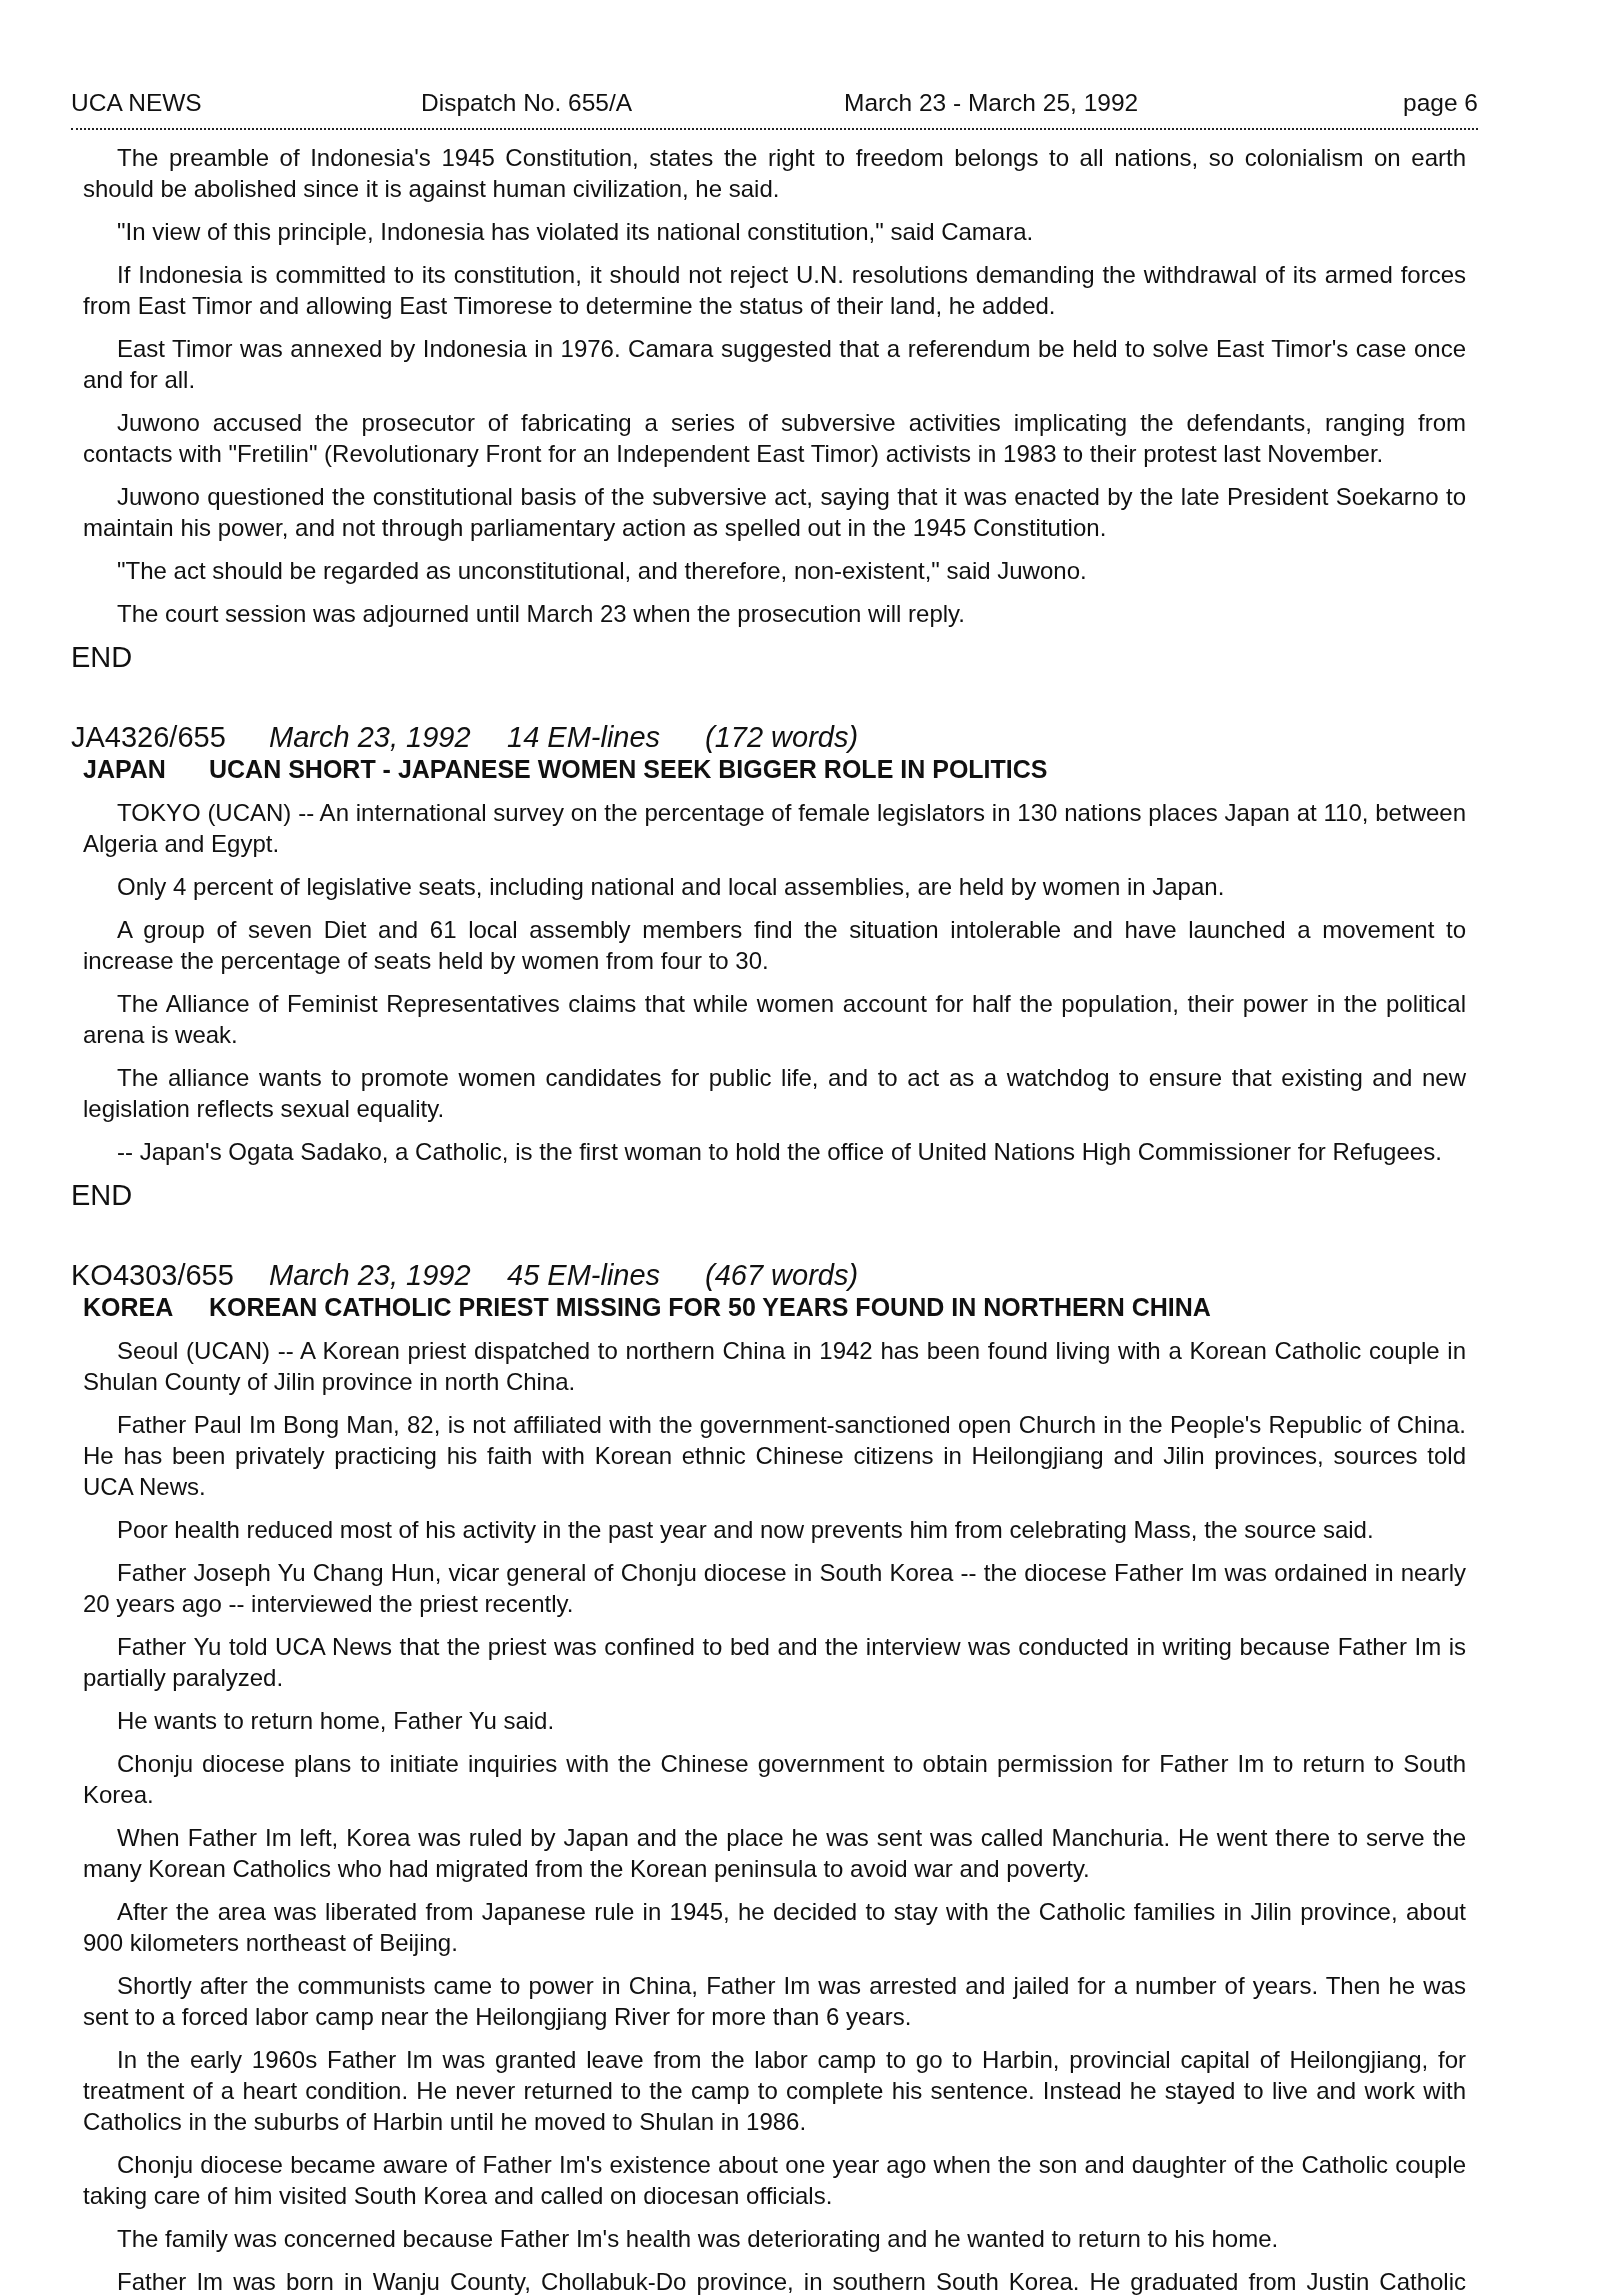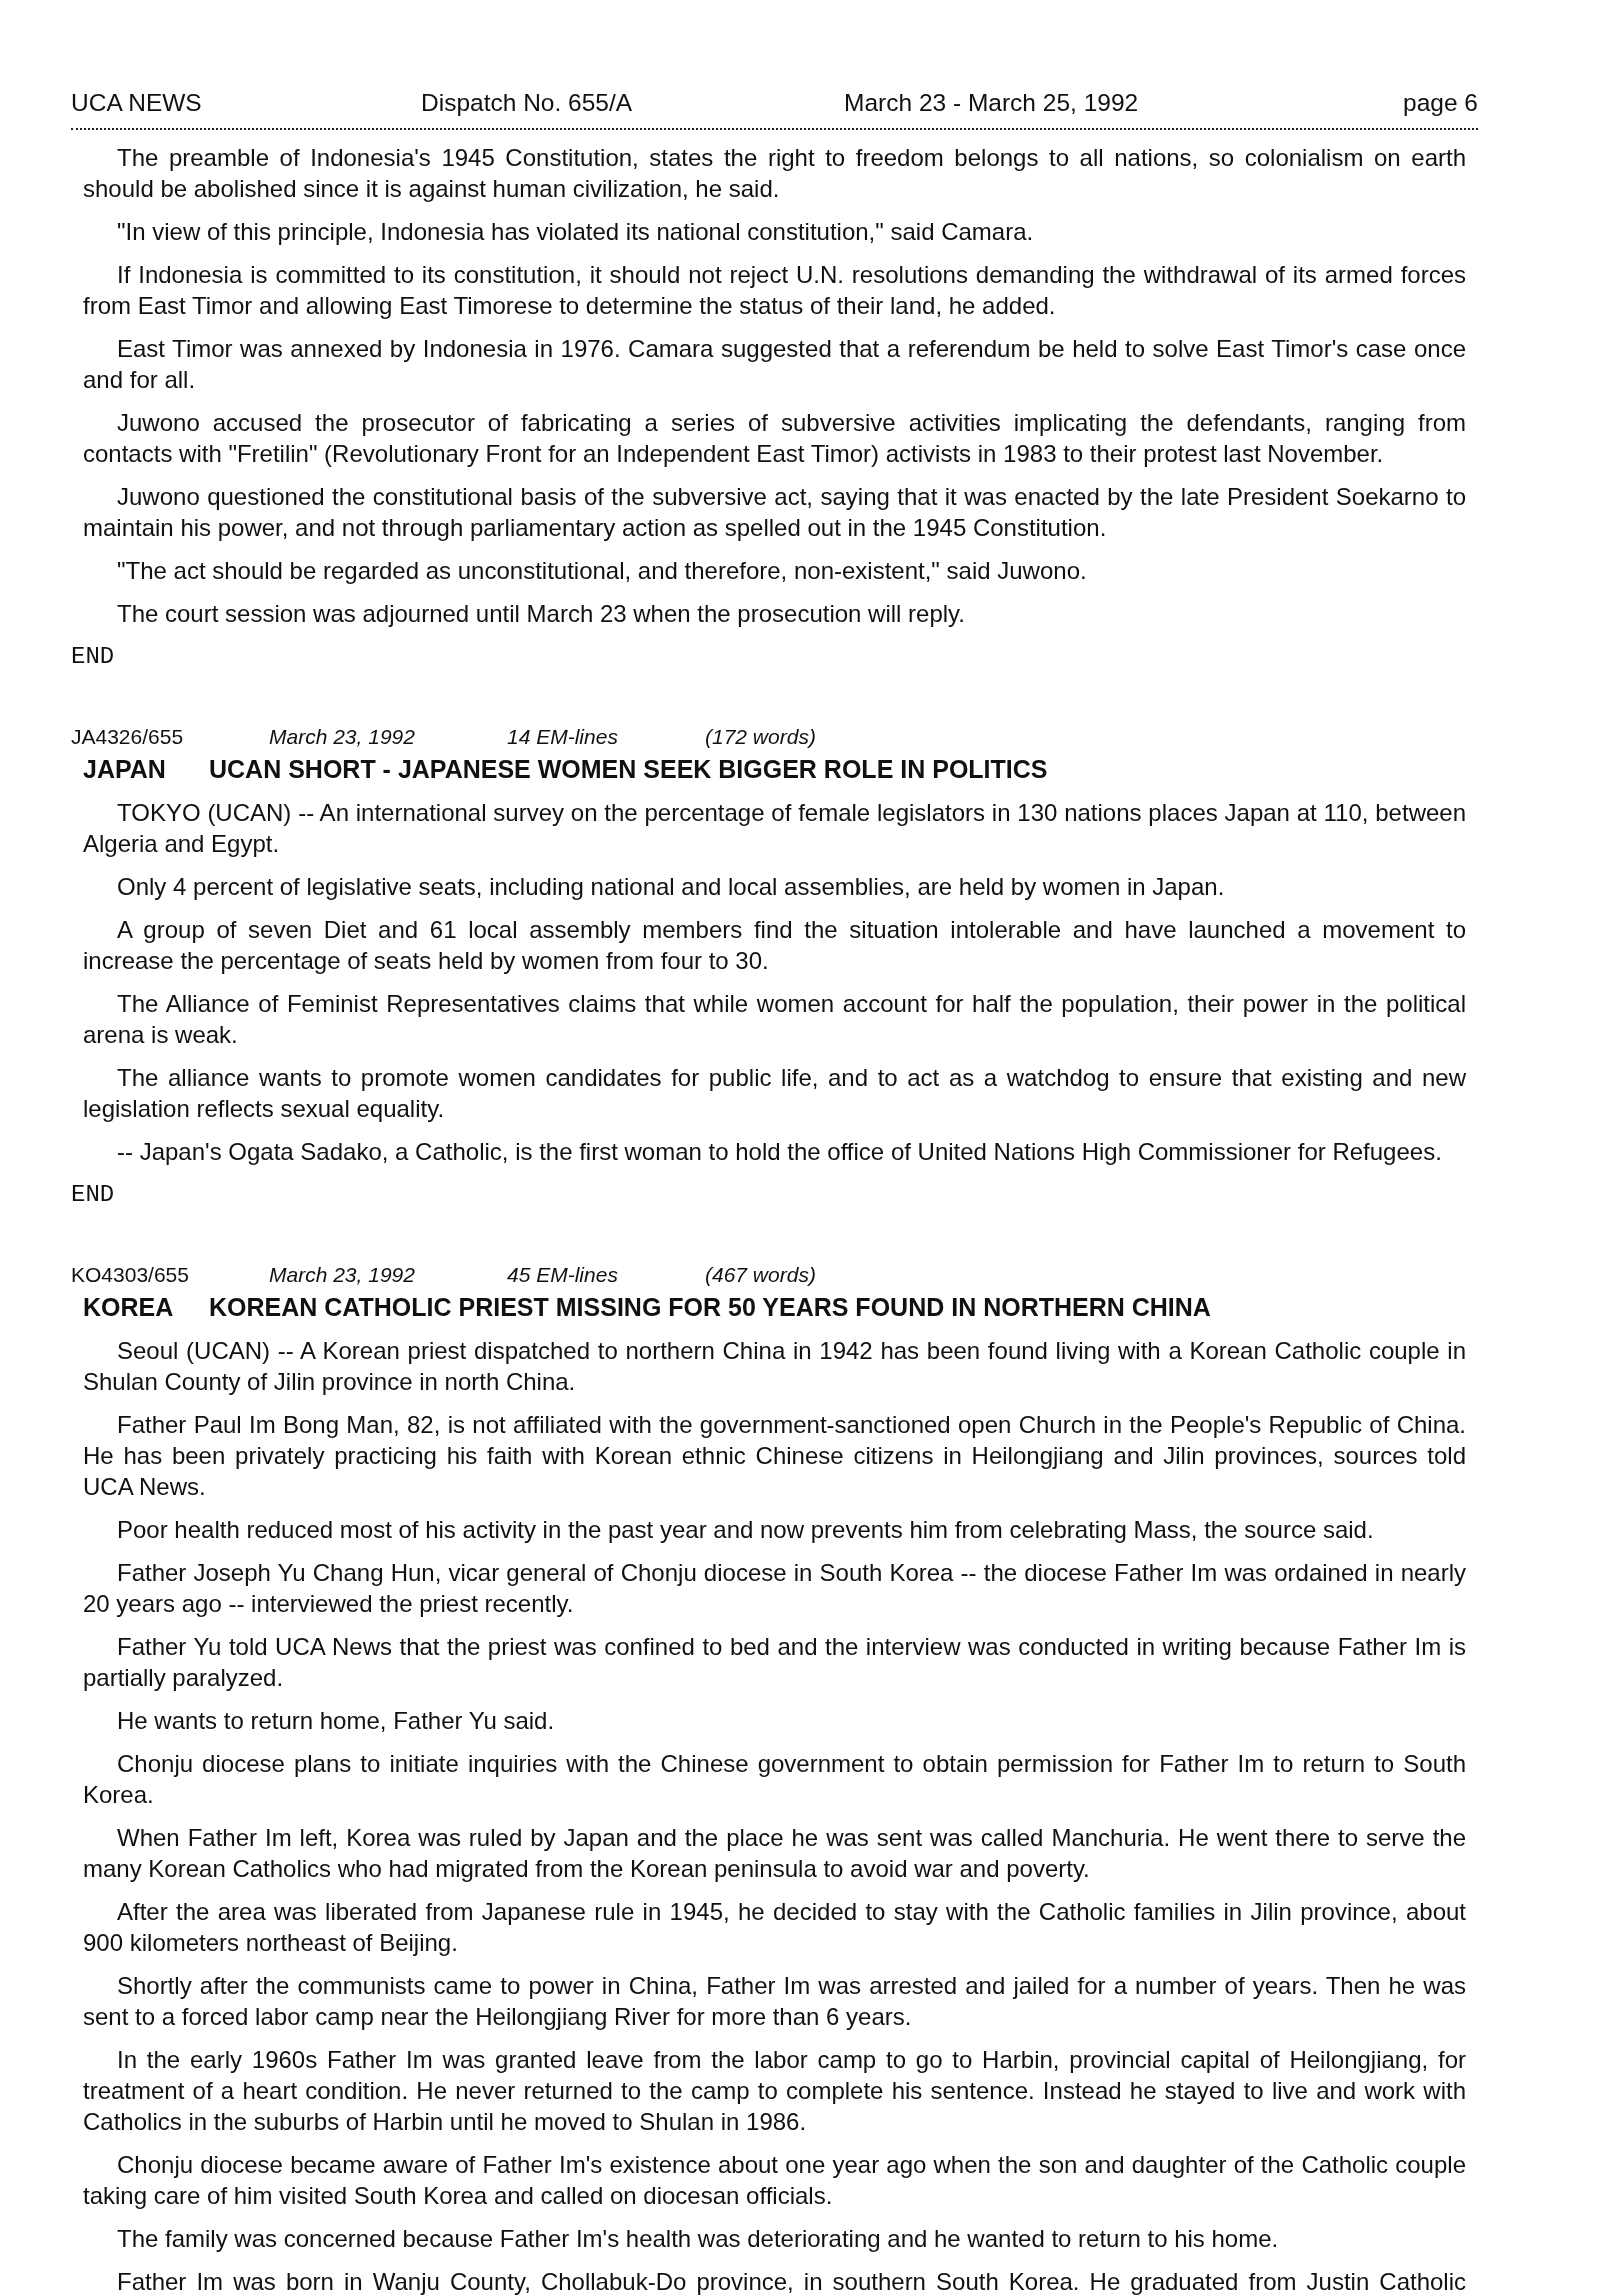--- a/index.html
+++ b/index.html
@@ -8,23 +8,23 @@
       font-family: "Liberation Sans", sans-serif; color: #111111;
     }
     .page { position: absolute; left: 71px; top: 83px; width: 1407px; }
     .header { display: flex; font-size: 24.5px; height: 34px; align-items: flex-end; }
     .header .h1 { width: 350px; }
     .header .h2 { width: 423px; }
     .header .h3 { flex: 1; }
     .header .h4 { text-align: left; }
     .rule { border-top: 2px dotted #222; margin-top: 10.6px; margin-bottom: 8px; }
     .para { font-size: 24px; line-height: 31px; text-align: justify; text-indent: 34px; margin: 12px; }
-    .end { font-size: 24px; line-height: 32px; margin: 0; font-family: Liberation Mono, monospace; }
+    .end { font-size: 29px; line-height: 32px; margin: 0; }
     .story { margin-top: 48px; }
-    .slug { font-size: 21px; line-height: 32px; font-style: italic; display: flex; }
+    .slug { font-size: 29px; line-height: 32px; font-style: italic; display: flex; }
     .slug span { display: inline-block; }
     .slug .code { font-style: normal; width: 198px; }
     .slug .date { width: 238px; }
     .slug .lines { width: 198px; }
     .headline { font-size: 25px; line-height: 32px; font-weight: bold; display: flex; margin-left: 12px; }
     .headline .country { width: 126px; }
   </style>
 </head>
 <body>
 

